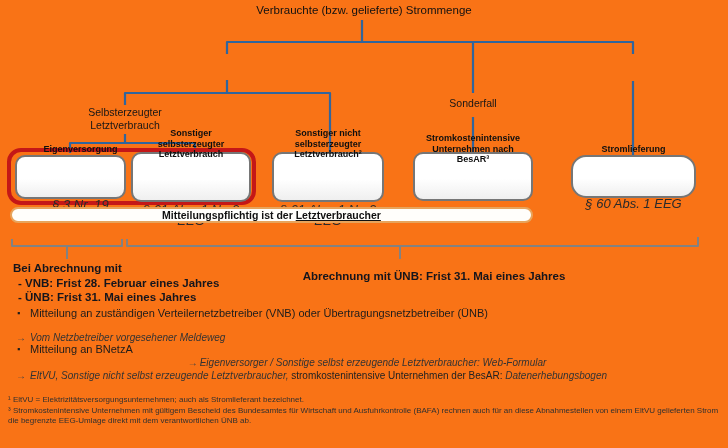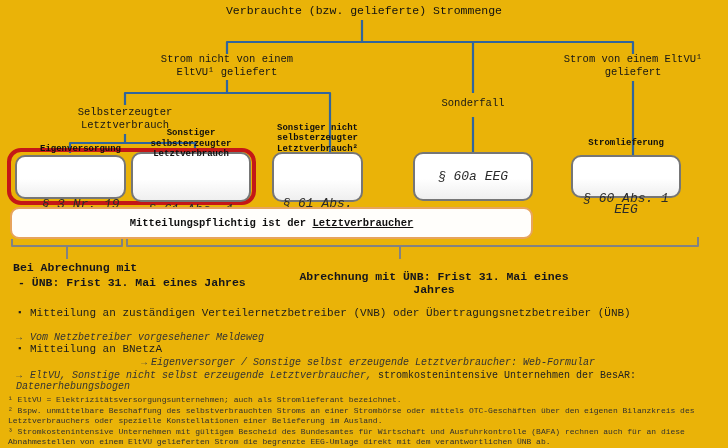--- a/index.html
+++ b/index.html
@@ -1,18 +1,18 @@
 <!DOCTYPE html>
 <html><head>
 <meta charset="utf-8">
 <style>
   html,body{margin:0;padding:0;background:#ffffff;}
   #canvas{
-    position:relative;width:728px;height:448px;background:#eab308;
-    font-family:Liberation Mono, monospace;color:#1a1a1a;
+    position:relative;width:728px;height:448px;background:#f97316;
+    font-family:Liberation Sans, sans-serif;color:#1a1a1a;
     overflow:hidden;
   }
   .abs{position:absolute;}
   #lines{position:absolute;left:0;top:0;pointer-events:none;}
   .title{left:0;top:4px;width:728px;text-align:center;font-size:11.5px;color:#111;}
   .branch-label{text-align:center;font-size:10.5px;line-height:12.5px;color:#161616;}
   .catbox{
     border:2px solid #767676;border-radius:10px;
     background:linear-gradient(180deg,#ffffff 55%,#efefef 100%);
     display:flex;flex-direction:column;align-items:center;justify-content:center;
@@ -59,55 +59,55 @@
     <path d="M70,153 L70,143 L195,143 L195,153" stroke="#31659c" stroke-width="2.2" fill="none" stroke-linejoin="round"></path>
 
     <path d="M12,239 L12,246 L122,246 L122,239" stroke="#828282" stroke-width="2" fill="none" stroke-linejoin="round"></path>
     <path d="M67,246 L67,259" stroke="#828282" stroke-width="2" fill="none"></path>
     <path d="M127,239 L127,246 L698,246 L698,237" stroke="#828282" stroke-width="2" fill="none" stroke-linejoin="round"></path>
     <path d="M400,246 L400,259" stroke="#828282" stroke-width="2" fill="none"></path>
   </svg>
 
   <div class="abs title">Verbrauchte (bzw. gelieferte) Strommenge</div>
 
-  <div class="abs branch-label" style="left:147px;top:53px;width:160px;">Strom nicht von einem EltVU¹ geliefert</div>
-  <div class="abs branch-label" style="left:553px;top:53px;width:160px;">Strom von einem EltVU¹ geliefert</div>
   <div class="abs branch-label" style="left:423px;top:97px;width:100px;">Sonderfall</div>
   <div class="abs branch-label" style="left:55px;top:106px;width:140px;">Selbsterzeugter Letztverbrauch</div>
 
   <div class="abs red-outline" style="left:7px;top:148px;width:249px;height:57px;box-sizing:border-box;"></div>
 
   <div class="abs catbox" style="left:15px;top:155px;width:111px;height:44px;padding-left:23px;">
     <div class="bt">Eigenversorgung</div>
     <div class="law">§ 3 Nr. 19</div>
   </div>
   <div class="abs catbox" style="left:131px;top:152px;width:120px;height:50px;">
     <div class="bt">Sonstiger selbsterzeugter Letztverbrauch</div>
     <div class="law">§ 61 Abs. 1 Nr. 2 EEG</div>
   </div>
-  <div class="abs catbox" style="left:272px;top:152px;width:91px;height:50px;">
+  <div class="abs catbox" style="left:272px;top:152px;width:112px;height:50px;">
     <div class="bt">Sonstiger nicht selbsterzeugter Letztverbrauch²</div>
     <div class="law">§ 61 Abs. 1 Nr. 2 EEG</div>
   </div>
   <div class="abs catbox" style="left:413px;top:152px;width:120px;height:49px;">
+    <div class="bt">Stromkostenintensive Unternehmen nach BesAR³</div>
     <div class="law">§ 60a EEG</div>
   </div>
-  <div class="abs catbox" style="left:571px;top:155px;width:110px;height:43px;">
+  <div class="abs catbox" style="left:571px;top:155px;width:125px;height:43px;border-radius:15px;">
     <div class="bt">Stromlieferung</div>
     <div class="law">§ 60 Abs. 1 EEG</div>
   </div>
 
-  <div class="abs orangebox" style="left:10px;top:207px;width:523px;height:32px;">
+  <div class="abs orangebox" style="left:10px;top:207px;width:523px;height:16px;">
     <span>
       <span>Mitteilungspflichtig ist der </span><span class="u">Letztverbraucher</span>
     </span>
   </div>
 
   <div class="abs deadline-left">
     <div>Bei Abrechnung mit</div>
+    <div class="item">-  VNB: Frist 28. Februar eines Jahres</div>
     <div class="item">-  ÜNB: Frist 31. Mai eines Jahres</div>
   </div>
   <div class="abs deadline-right">Abrechnung  mit ÜNB:  Frist 31. Mai eines Jahres</div>
 
   <div class="abs note-row" style="left:17px;top:307px;width:690px;">
     <span class="bullet">▪</span><span>Mitteilung  an zuständigen Verteilernetzbetreiber (VNB) oder Übertragungsnetzbetreiber (ÜNB)</span>
   </div>
   <div class="abs arrow-row" style="left:16px;top:332px;width:690px;">
     <span class="arr">→</span><span class="it">Vom Netzbetreiber  vorgesehener  Meldeweg</span>
   </div>
@@ -116,17 +116,16 @@
   </div>
   <div class="abs arrow-row" style="left:16px;top:357px;width:700px;text-align:center;">
     <span class="arr">→</span><span class="it">Eigenversorger / Sonstige selbst erzeugende  Letztverbraucher:  Web-Formular</span>
   </div>
   <div class="abs arrow-row" style="left:16px;top:370px;width:700px;">
     <span class="arr">→</span><span class="it">EltVU, Sonstige nicht selbst erzeugende  Letztverbraucher,</span><span class="nrm"> stromkostenintensive Unternehmen der BesAR: </span><span class="it">Datenerhebungsbogen</span>
   </div>
 
   <div class="abs footnotes">
     <div>¹ EltVU = Elektrizitätsversorgungsunternehmen; auch als Stromlieferant bezeichnet.</div>
-    <div>² Bspw. unmittelbare Beschaffung des selbstverbrauchten Stroms an einer Strombörse oder mittels OTC-Geschäften über den eigenen Bilanzkreis des Letztverbrauchers oder spezielle Konstellationen einer Belieferung im Ausland.</div>
     <div>³ Stromkostenintensive Unternehmen mit gültigem Bescheid des Bundesamtes für Wirtschaft und Ausfuhrkontrolle (BAFA) rechnen auch für an diese Abnahmestellen von einem EltVU gelieferten Strom die begrenzte EEG-Umlage direkt mit dem verantwortlichen ÜNB ab.</div>
   </div>
 
 </div>
 
 </body></html>

